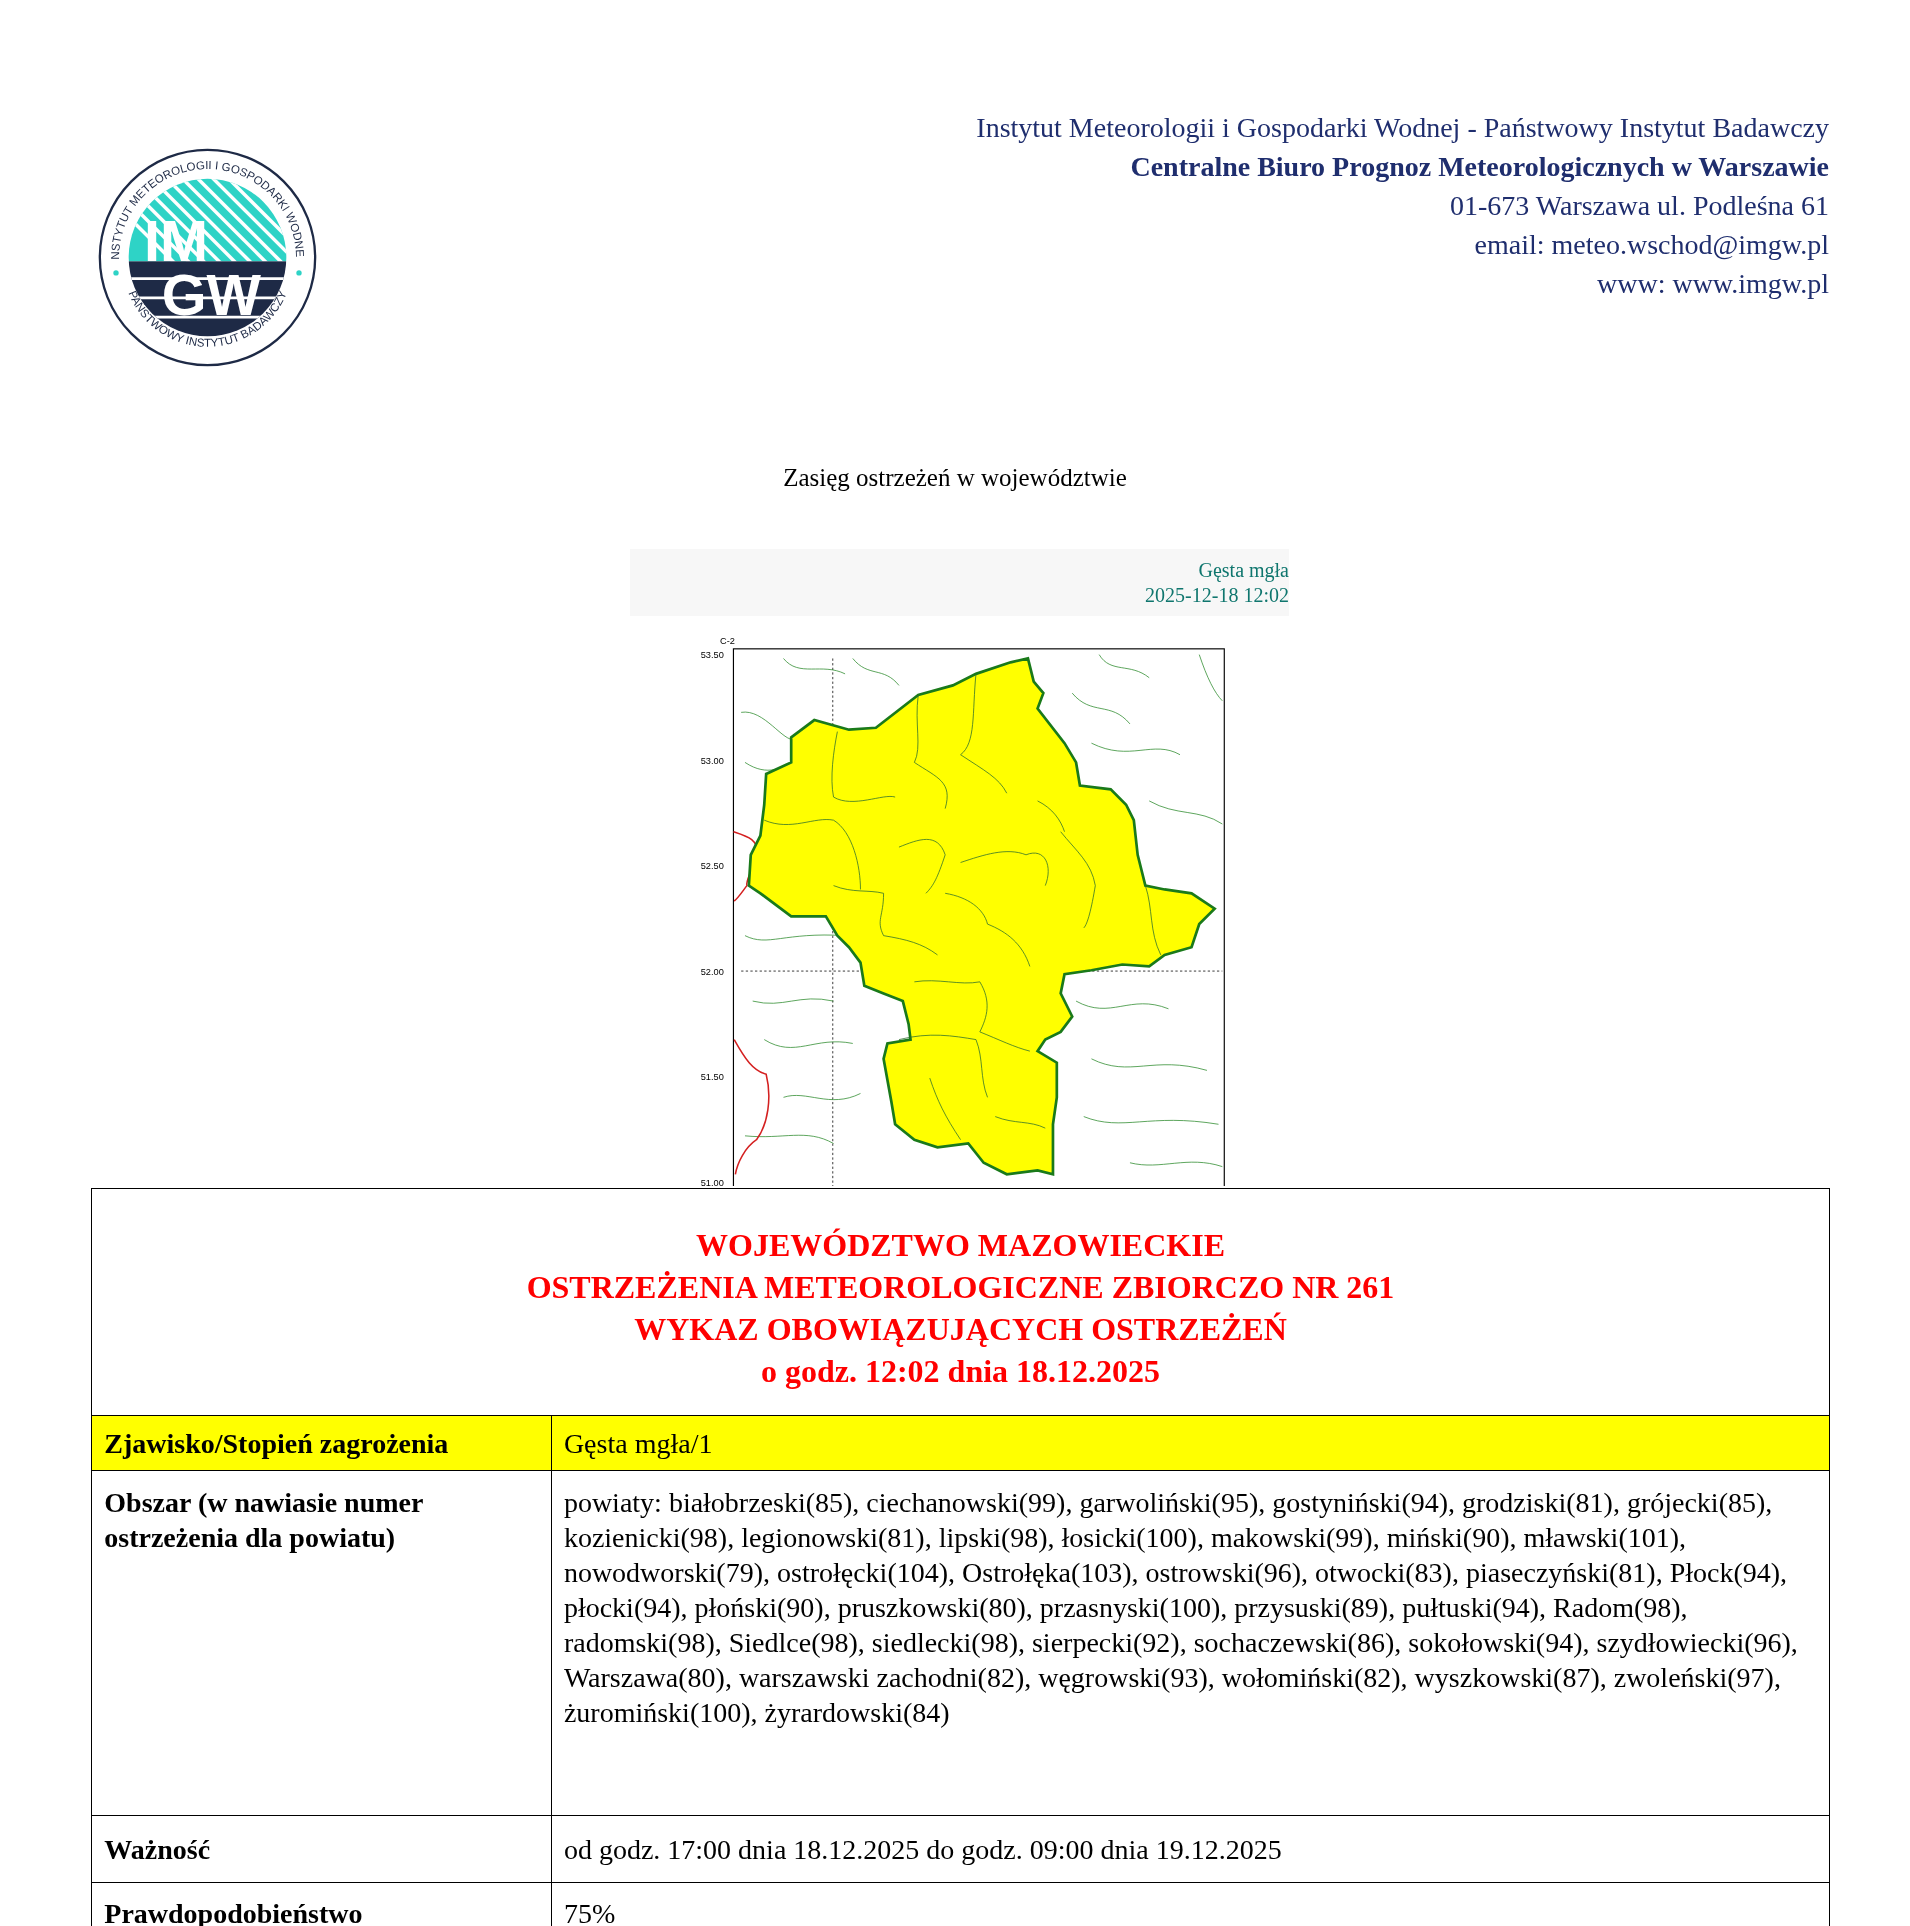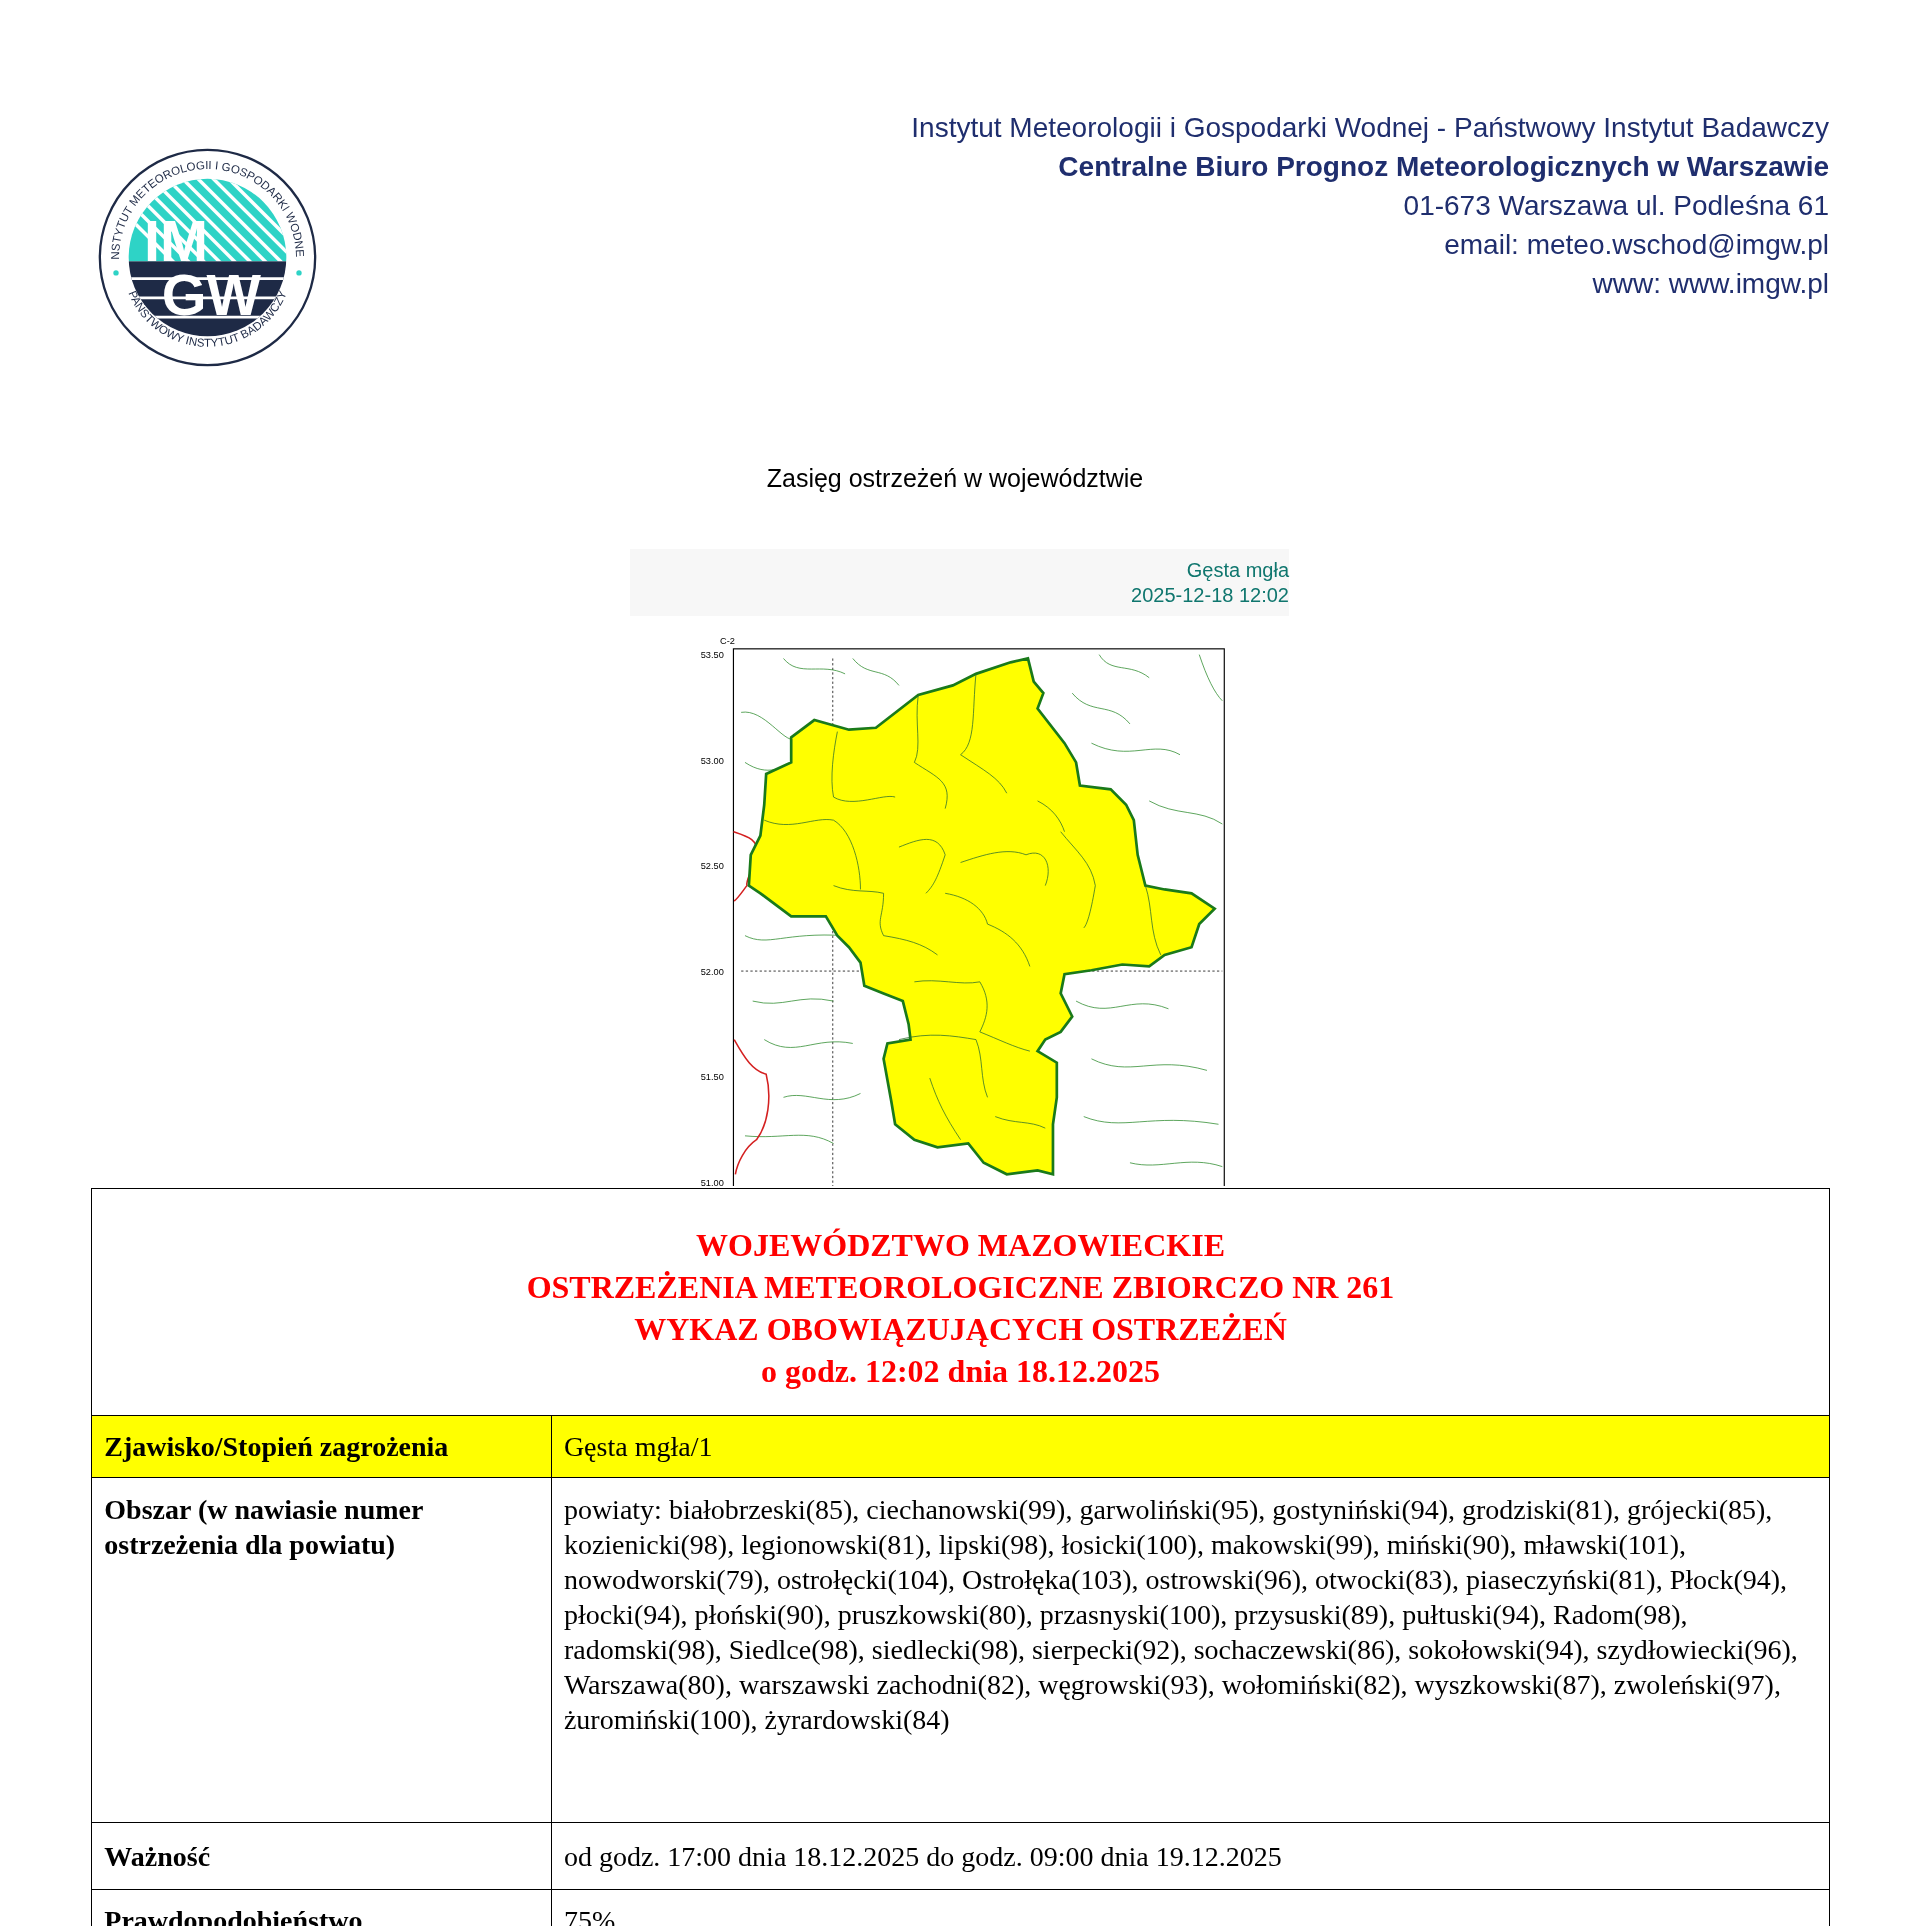--- a/index.html
+++ b/index.html
@@ -1,17 +1,17 @@
 <!DOCTYPE html>
 <html style="font-size:6.2px"><head>
 <meta charset="utf-8">
 <style>
   html,body{margin:0;padding:0;background:#ffffff;}
   body{width:1910px;height:2703px;position:relative;overflow:hidden;}
-  .sans{font-family:Liberation Sans, sans-serif;}
+  .sans{font-family:Liberation Serif, serif;}
   .serif{font-family:"Liberation Serif","DejaVu Serif",serif;}
 
   
   #logo{position:absolute;left:96px;top:146px;width:223px;height:223px;}
 
   
   #header{position:absolute;right:81px;top:108px;text-align:right;color:#1f2e6e;}
   #header .line{font-size:28px;line-height:39px;white-space:nowrap;}
   #header .bold{font-weight:bold;}
 
@@ -137,21 +137,21 @@
 <table id="warn-table" class="serif">
   <tbody>
       <tr class="title">
     <td colspan="2">
       <div>WOJEWÓDZTWO MAZOWIECKIE</div>
       <div>OSTRZEŻENIA  METEOROLOGICZNE  ZBIORCZO  NR 261</div>
       <div>WYKAZ  OBOWIĄZUJĄCYCH OSTRZEŻEŃ</div>
       <div>o godz. 12:02 dnia 18.12.2025</div>
     </td>
   </tr>
-  <tr class="yellow" style="height:62px;">
+  <tr class="yellow" style="height:55px;">
     <td class="lab">Zjawisko/Stopień zagrożenia</td>
     <td>Gęsta mgła/1</td>
   </tr>
   <tr class="top" style="height:345px;">
     <td class="lab">Obszar (w nawiasie numer ostrzeżenia dla powiatu)</td>
     <td>powiaty: białobrzeski(85), ciechanowski(99), garwoliński(95), gostyniński(94), grodziski(81), grójecki(85), kozienicki(98), legionowski(81), lipski(98), łosicki(100), makowski(99), miński(90), mławski(101), nowodworski(79), ostrołęcki(104), Ostrołęka(103), ostrowski(96), otwocki(83), piaseczyński(81), Płock(94), płocki(94), płoński(90), pruszkowski(80), przasnyski(100), przysuski(89), pułtuski(94), Radom(98), radomski(98), Siedlce(98), siedlecki(98), sierpecki(92), sochaczewski(86), sokołowski(94), szydłowiecki(96), Warszawa(80), warszawski zachodni(82), węgrowski(93), wołomiński(82), wyszkowski(87), zwoleński(97), żuromiński(100), żyrardowski(84)</td>
   </tr>
   <tr style="height:67px;">
     <td class="lab">Ważność</td>
     <td>od godz. 17:00 dnia 18.12.2025 do godz. 09:00 dnia 19.12.2025</td>

